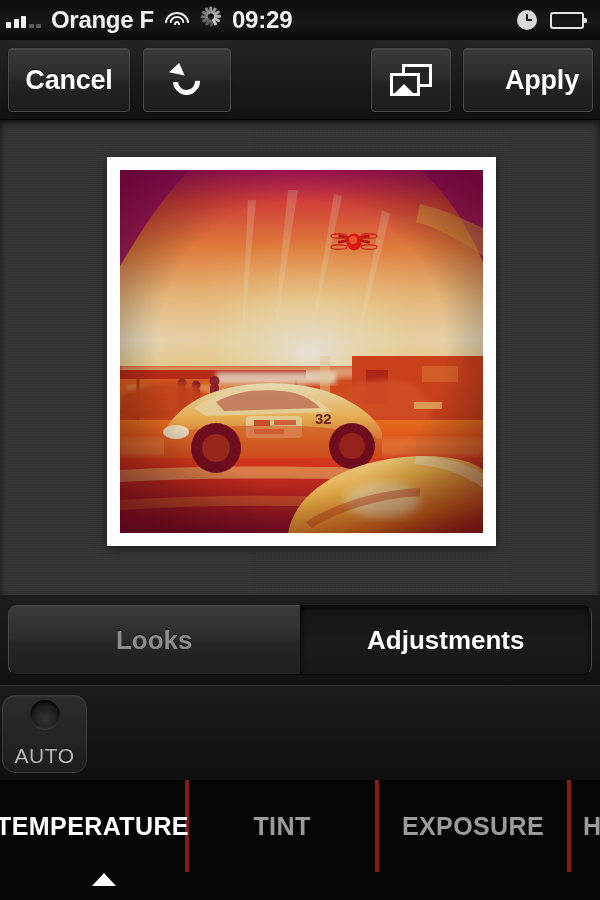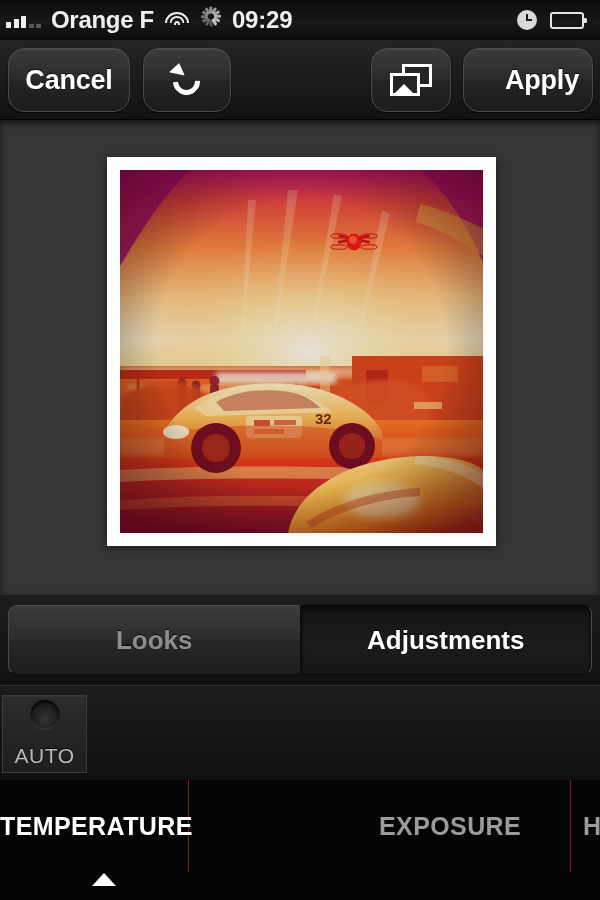--- a/index.html
+++ b/index.html
@@ -49,21 +49,21 @@
 
   
   #toolbar{
     position:absolute; left:0; top:40px; width:600px; height:80px;
     background:linear-gradient(to bottom,#242424 0%,#1b1b1b 50%,#121212 100%);
     border-bottom:1px solid #000;
   }
   .tbtn{
     position:absolute; top:8px; height:64px;
     background:linear-gradient(to bottom,#3a3a3a 0%,#2b2b2b 48%,#242424 52%,#1d1d1d 100%);
-    border:1px solid #4a4a4a; border-radius:16px;
+    border:1px solid #4a4a4a; border-radius:4px;
     box-shadow:0 1px 0 rgba(255,255,255,.07) inset, 0 1px 2px rgba(0,0,0,.6);
     display:flex; align-items:center; justify-content:center;
     color:#fff; font-size:27px; font-weight:bold; letter-spacing:-0.2px;
     text-shadow:0 -1px 0 rgba(0,0,0,.8);
   }
   #cancel-button{ left:8px; width:122px; }
   #undo-button{ left:143px; width:88px; }
   #compare-button{ left:371px; width:80px; }
   #apply-button{ left:463px; width:130px;padding-left:28px; }
 
@@ -127,40 +127,40 @@
 
   
   #slider-row{
     position:absolute; left:0; top:685px; width:600px; height:95px;
     background:linear-gradient(to bottom,#1c1c1c,#141414 60%,#101010);
     border-top:1px solid #2c2c2c;
   }
   #auto-button{
     position:absolute; left:2px; top:9px; width:85px; height:78px;
     background:linear-gradient(to bottom,#2c2c2c,#1e1e1e);
-    border:1px solid #3c3c3c; border-radius:0;
+    border:1px solid #3c3c3c; border-radius:13px;
     display:flex; flex-direction:column; align-items:center; justify-content:center; gap:14px;
     box-shadow:0 1px 0 rgba(255,255,255,.05) inset;
   }
   #auto-button .dot{
     width:30px; height:30px; border-radius:50%;
     background:radial-gradient(circle at 50% 62%,#343434 0%,#181818 65%,#0c0c0c 100%);
     box-shadow:0 -1px 2px rgba(255,255,255,.16) inset, 0 2px 3px rgba(0,0,0,.9) inset;
   }
   #auto-button .lbl{ font-size:21px; color:#b9b9b9; letter-spacing:.5px; text-shadow:0 -1px 0 #000;}
 
   
   #param-tabs{
     position:absolute; left:0; top:780px; width:600px; height:120px;
     background:#050505; overflow:hidden;
   }
   .ptab{
-    position:absolute; top:0; height:92px; display:flex; align-items:center; 
+    position:absolute; top:0; height:92px; display:flex; align-items:center; justify-content:center;
     font-size:25px; font-weight:bold; color:#9b9b9b; letter-spacing:.4px;
-    border-right:1px solid #7f1d1d;
+    border-right:4px solid #7f1d1d;
   }
   .ptab.active{ color:#fff; }
   #tab-arrow{
     position:absolute; top:93px; left:104px; transform:translateX(-50%);
     width:0;height:0;border-left:12px solid transparent;border-right:12px solid transparent;
     border-bottom:13px solid #fff;
   }
 </style>
 </head>
 <body>
@@ -384,20 +384,23 @@
     <span class="dot"></span>
     <span class="lbl">AUTO</span>
   </div>
 
 </div>
 
 <div id="param-tabs">
   <div class="ptab active" style="left:0;width:189px;">
     <span>TEMPERATURE</span>
   </div>
+  <div class="ptab" style="left:189px;width:190px;">
+    <span>TINT</span>
+  </div>
   <div class="ptab" style="left:379px;width:192px;">
     <span>EXPOSURE</span>
   </div>
   <div class="ptab" style="left:571px;width:120px;border-right:none;justify-content:flex-start;padding-left:12px;">
     <span>H</span>
   </div>
   <div id="tab-arrow"></div>
 </div>
 
 </body></html>

